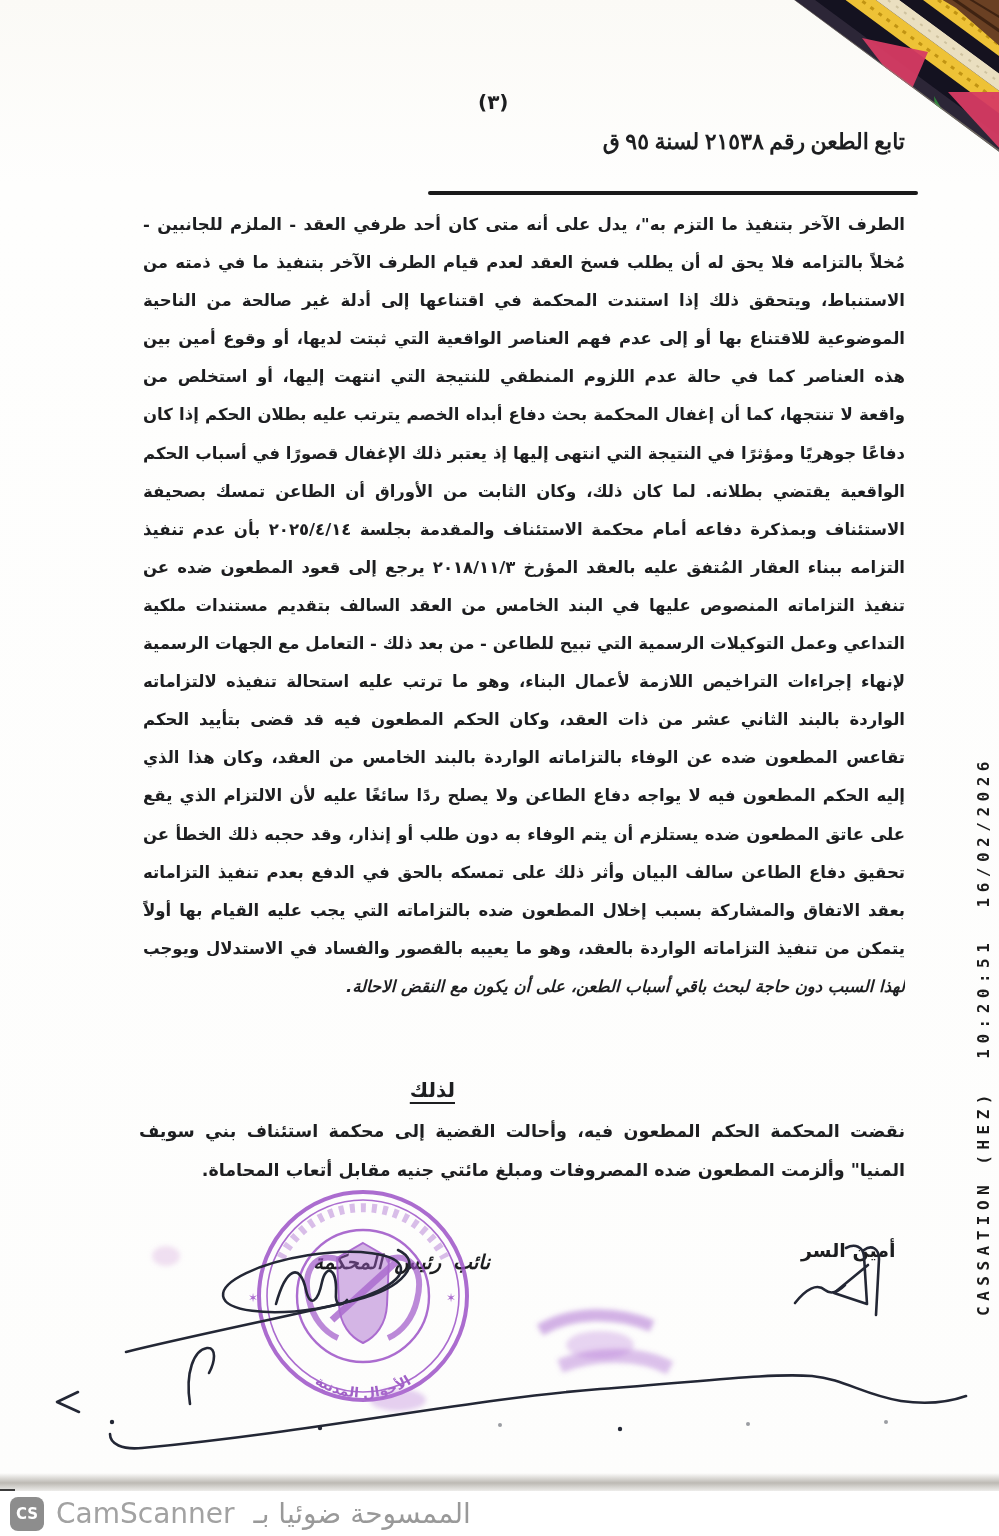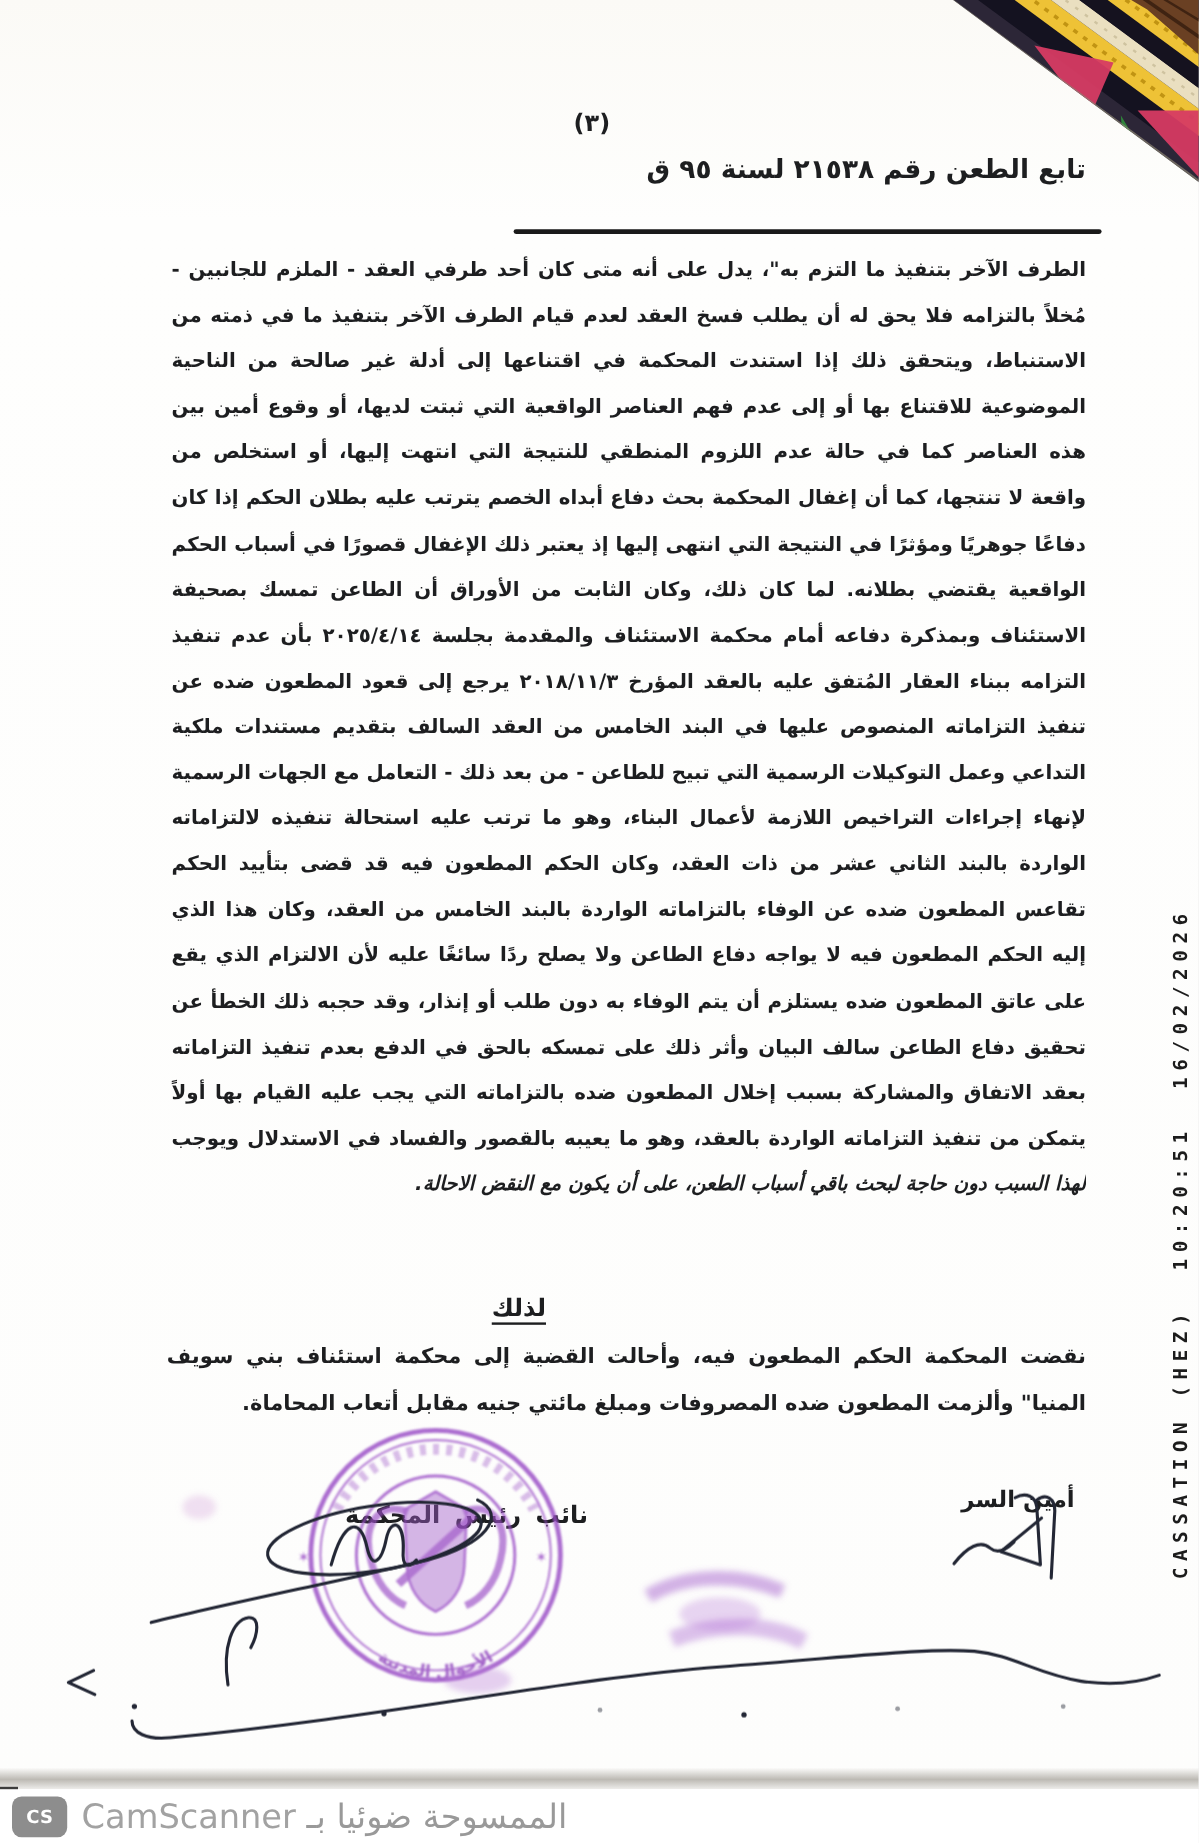--- a/index.html
+++ b/index.html
@@ -3,51 +3,51 @@
 <meta charset="utf-8">
 <style>
   html,body{margin:0;padding:0;background:#e8e8e8;}
   .page{
     position:relative; width:999px; height:1536px; overflow:hidden;
     background:linear-gradient(180deg,#fbfaf6 0%,#fefefd 12%,#fdfdfc 100%);
     font-family:"DejaVu Sans", sans-serif; direction:rtl; color:#1d1e20;
   }
   .corner-textile{position:absolute; top:0; right:0; width:212px; height:156px;}
   .page-number{position:absolute; top:90px; left:478px; font-size:20px; font-weight:bold; direction:rtl;}
-  .doc-header{position:absolute; top:129px; right:94px; font-size:22px; font-weight:bold; letter-spacing:.5px;}
+  .doc-header{position:absolute; top:129px; right:94px; font-size:22px; font-weight:bold; letter-spacing:.5px;font-family:Liberation Serif, serif;}
   .header-underline{position:absolute; top:191px; left:428px; width:490px; height:4px; background:#1a1a1a; border-radius:2px;}
   .body-text{position:absolute; top:206px; right:94px; width:762px;}
   .body-line{
     height:38.1px; line-height:38.1px; font-size:16.5px; font-weight:bold;
     text-align:justify; text-align-last:justify; overflow:hidden; white-space:normal;
   }
   .body-line.align-end{text-align:left; text-align-last:right;font-style:italic;}
   .therefore{position:absolute; top:1078px; left:335px; width:120px; 
     font-size:20px; font-weight:bold; text-decoration:underline; text-underline-offset:5px;}
   .verdict{position:absolute; top:1112px; right:94px; width:766px;}
   .verdict-line{height:39px; line-height:39px; font-size:17.5px; font-weight:bold;
     text-align:right; text-align-last:right; overflow:hidden;}
   .verdict-line.just{text-align:justify; text-align-last:justify;}
   .sig-secretary-label{position:absolute; top:1239px; left:801px; font-size:19px; font-weight:bold;}
   .sig-deputy-label{position:absolute; top:1250px; left:206px; width:284px; font-size:20px;
-    font-weight:bold; word-spacing:5px; letter-spacing:.5px;}
+    font-weight:bold; word-spacing:5px; letter-spacing:.5px;font-style:italic;}
   .ink-layer{position:absolute; top:0; left:0; pointer-events:none;}
   .sidebar-stamp{
     position:absolute; top:1316px; left:974px; transform:rotate(-90deg); transform-origin:0 0;
     font-family:"DejaVu Sans Mono", monospace; font-weight:bold; font-size:16px;
     letter-spacing:5.5px; white-space:pre; color:#1c1c1c;
   }
   .scan-shadow{position:absolute; top:1473px; left:0; width:999px; height:18px;
     background:linear-gradient(180deg, rgba(160,152,140,0) 0%, rgba(125,119,108,.5) 55%, rgba(125,119,108,.12) 100%);}
   .footer-bar{position:absolute; top:1491px; left:0; width:999px; height:45px; background:#ffffff;
     display:flex; direction:ltr; align-items:center; gap:12px; padding-left:10px; box-sizing:border-box;}
-  .cs-logo{width:46px; height:34px; border-radius:8px; background:#8d8d8d; color:#fff;
+  .cs-logo{width:34px; height:34px; border-radius:8px; background:#8d8d8d; color:#fff;
     font-weight:bold; font-size:15px; display:flex; align-items:center; justify-content:center; flex:0 0 auto;}
   .footer-text{font-size:28px; color:#a2a2a2; white-space:nowrap; direction:ltr;}
-  .footer-text .ar{color:#999; }
+  .footer-text .ar{color:#999; margin-left:10px;}
   .footer-dash{position:absolute; top:1489px; left:0; width:15px; height:5px; background:#3c3c3c;}
 </style>
 </head>
 <body>
 
 <div class="page">
 
   <svg class="corner-textile" width="212" height="156" viewBox="787 0 212 156">
     <defs>
       <clipPath id="cornerClip">

